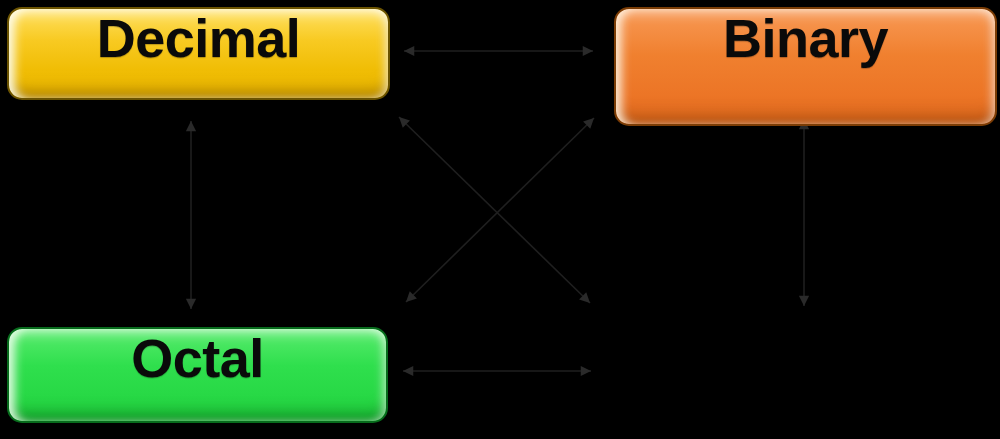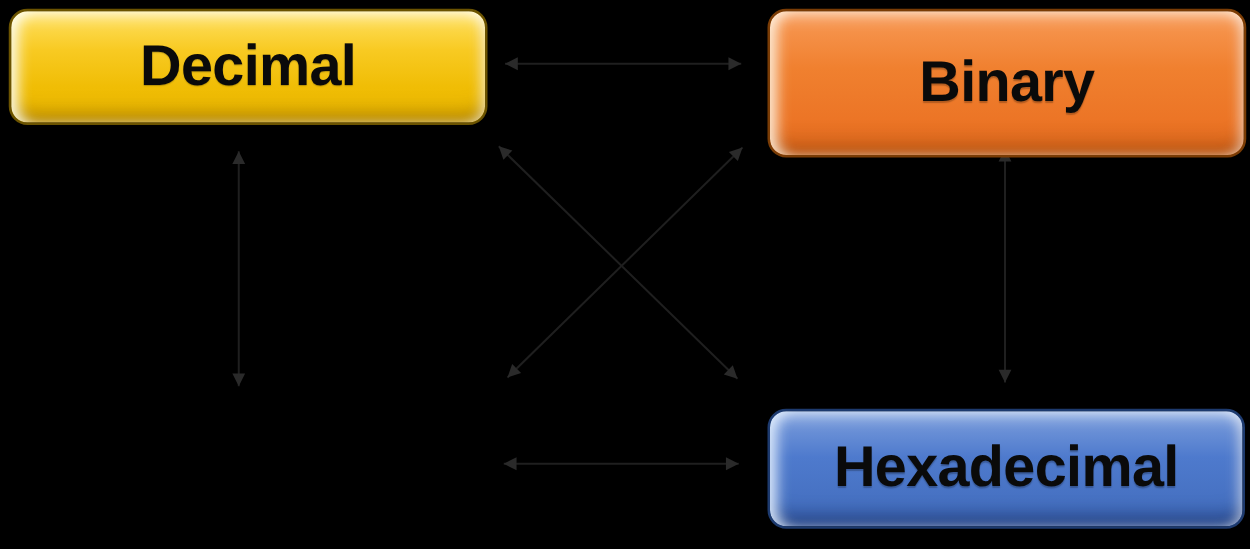--- a/index.html
+++ b/index.html
@@ -17,26 +17,26 @@
   }
   .arrows {
     position: absolute;
     inset: 0;
     width: 100%;
     height: 100%;
   }
   .node {
     position: absolute;
     display: flex;
-    align-items: center;
+    align-items: flex-start;
     justify-content: center;
     border-radius: 15px;
     font-family: "Liberation Sans", sans-serif;
     font-weight: 700;
-    font-size: 46px;
+    font-size: 54px;
     letter-spacing: -0.5px;
     color: #0a0a0a;
     cursor: default;
     box-sizing: border-box;
   }
   .node span {
     position: relative;
     top: -2px;
     text-shadow: 0 1px 1px rgba(0,0,0,0.25);
   }
@@ -103,18 +103,18 @@
   </svg>
 
   <div class="node node-decimal">
     <span>Decimal</span>
   </div>
 
   <div class="node node-binary">
     <span>Binary</span>
   </div>
 
+  <div class="node node-octal">
+    <span>Octal</span>
+  </div>
 
-  <div class="node node-hexadecimal">
-    <span>Hexadecimal</span>
-  </div>
 
 </div>
 
 </body></html>

